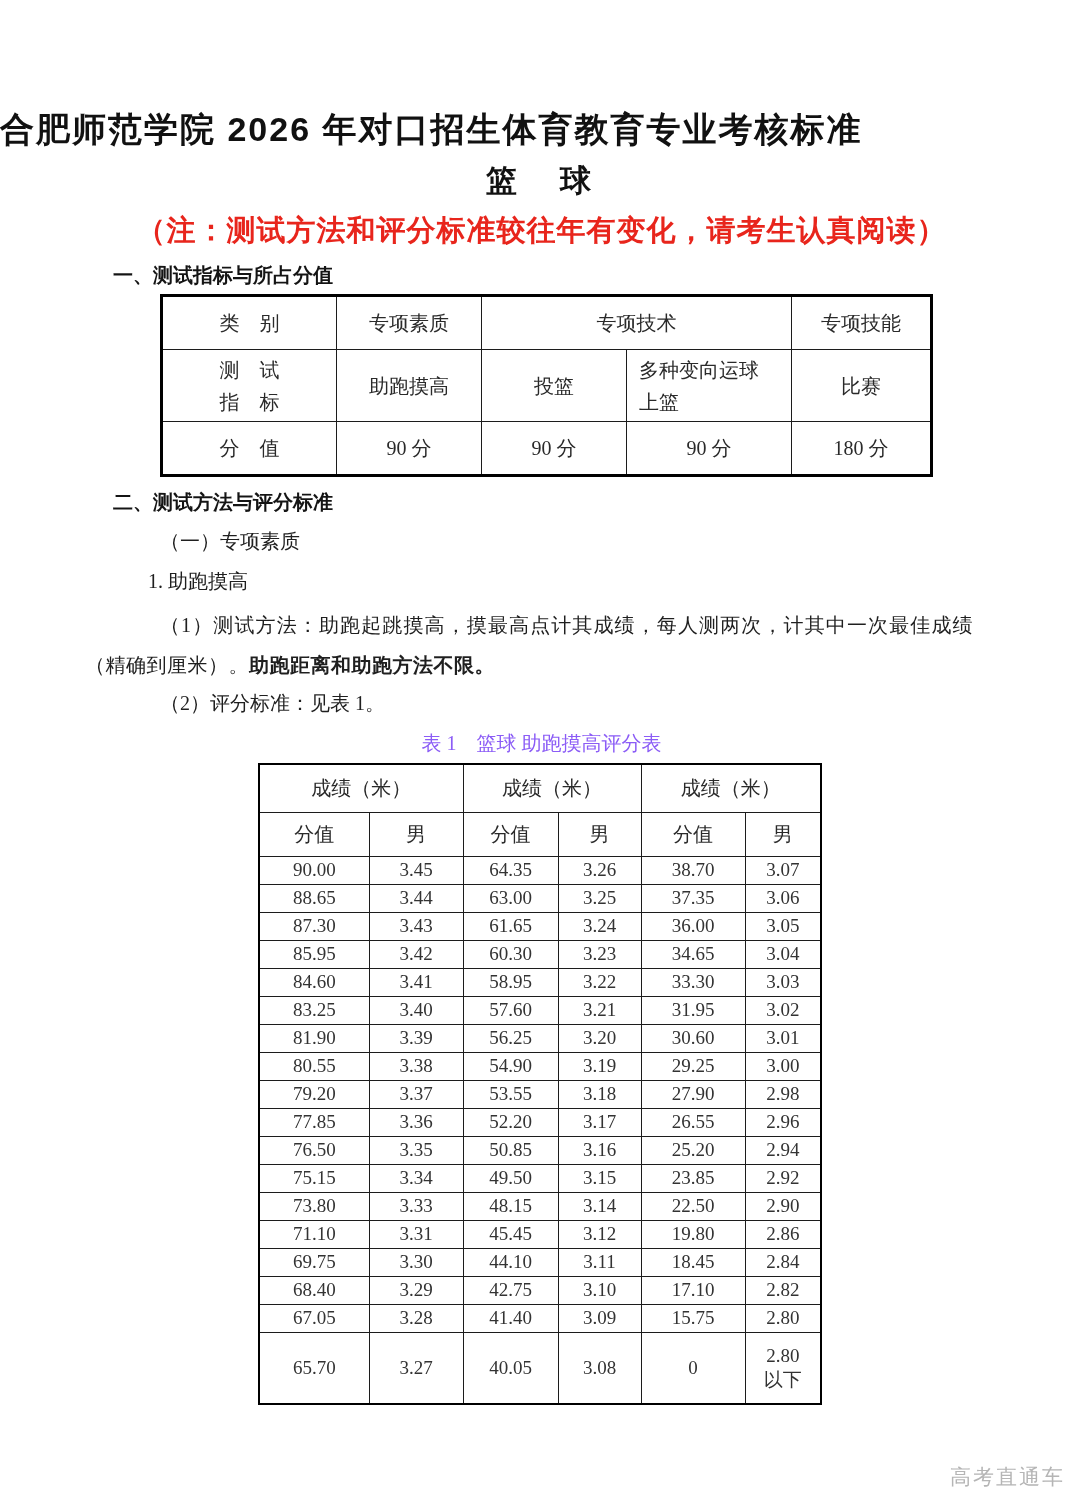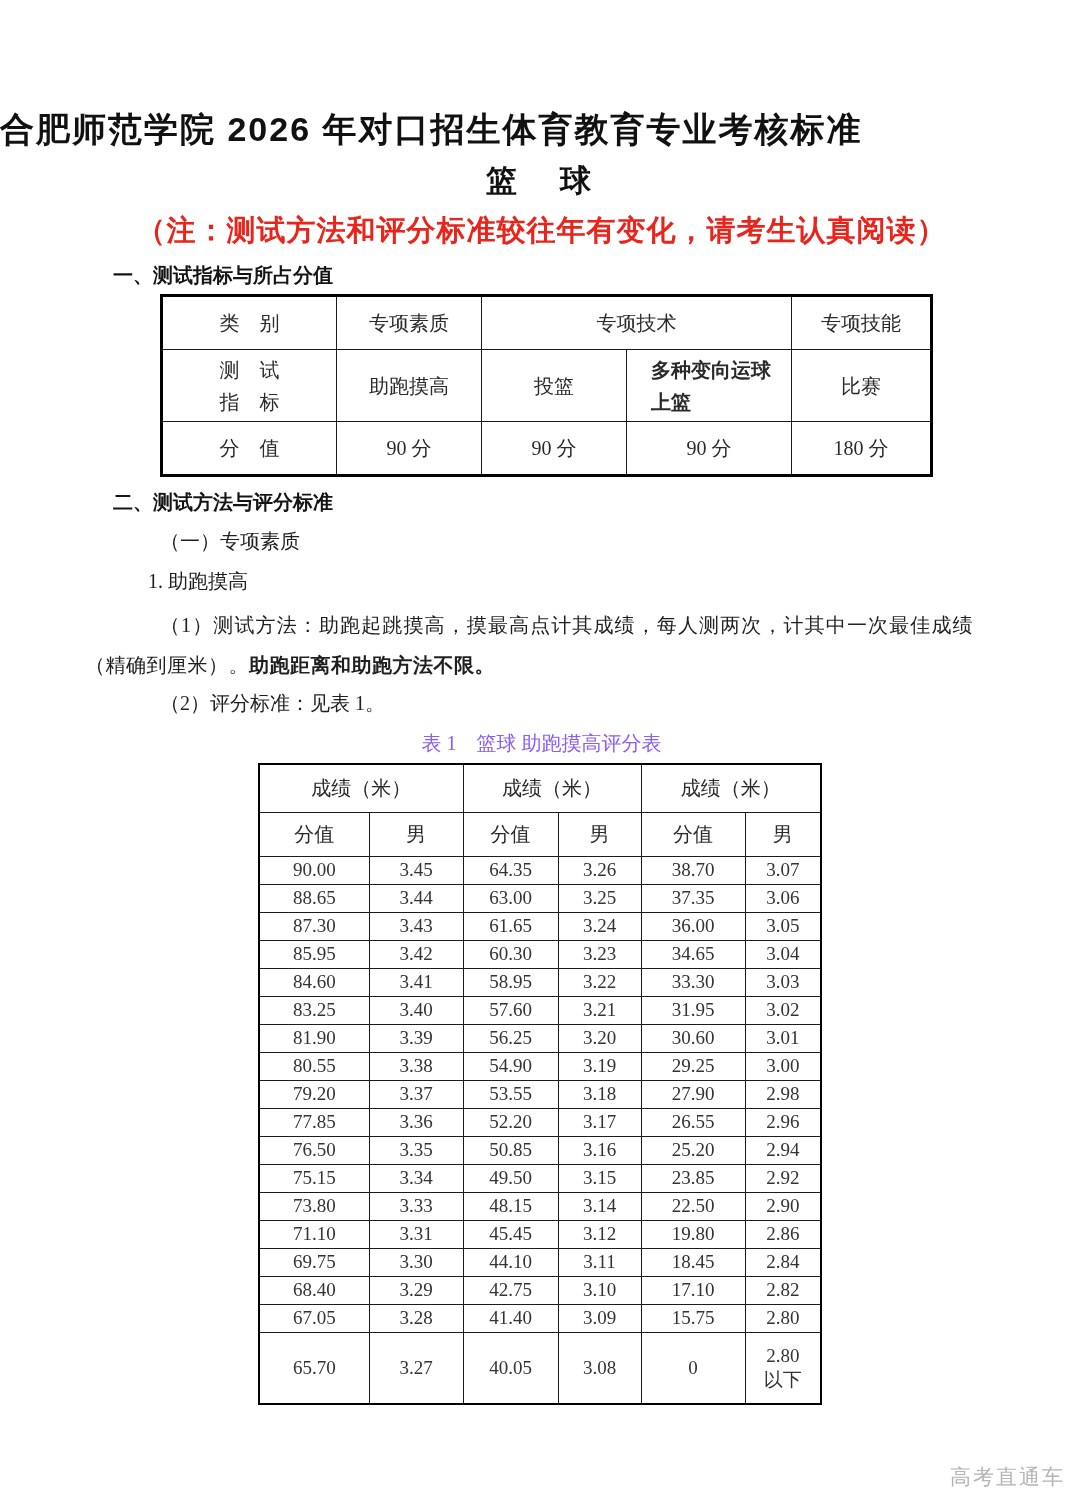--- a/index.html
+++ b/index.html
@@ -89,21 +89,21 @@
     border: 1px solid #1c1c1c;
     text-align: center;
     vertical-align: middle;
     white-space: pre-line;
     line-height: 32px;
     padding: 2px 4px;
   }
   table.ind-table tr.r1 { height: 54px; }
   table.ind-table tr.r2 { height: 72px; }
   table.ind-table tr.r3 { height: 54px; }
-  table.ind-table td.cell-left { text-align: left; padding-left: 24px; font-weight: bold; }
+  table.ind-table td.cell-left { text-align: left; padding-left: 12px; }
 
   
   table.score-table {
     margin: 6px 0 0 258px;
     width: 562px;
     border-collapse: collapse;
     table-layout: fixed;
     border: 2px solid #000;
     color: #333;
   }

